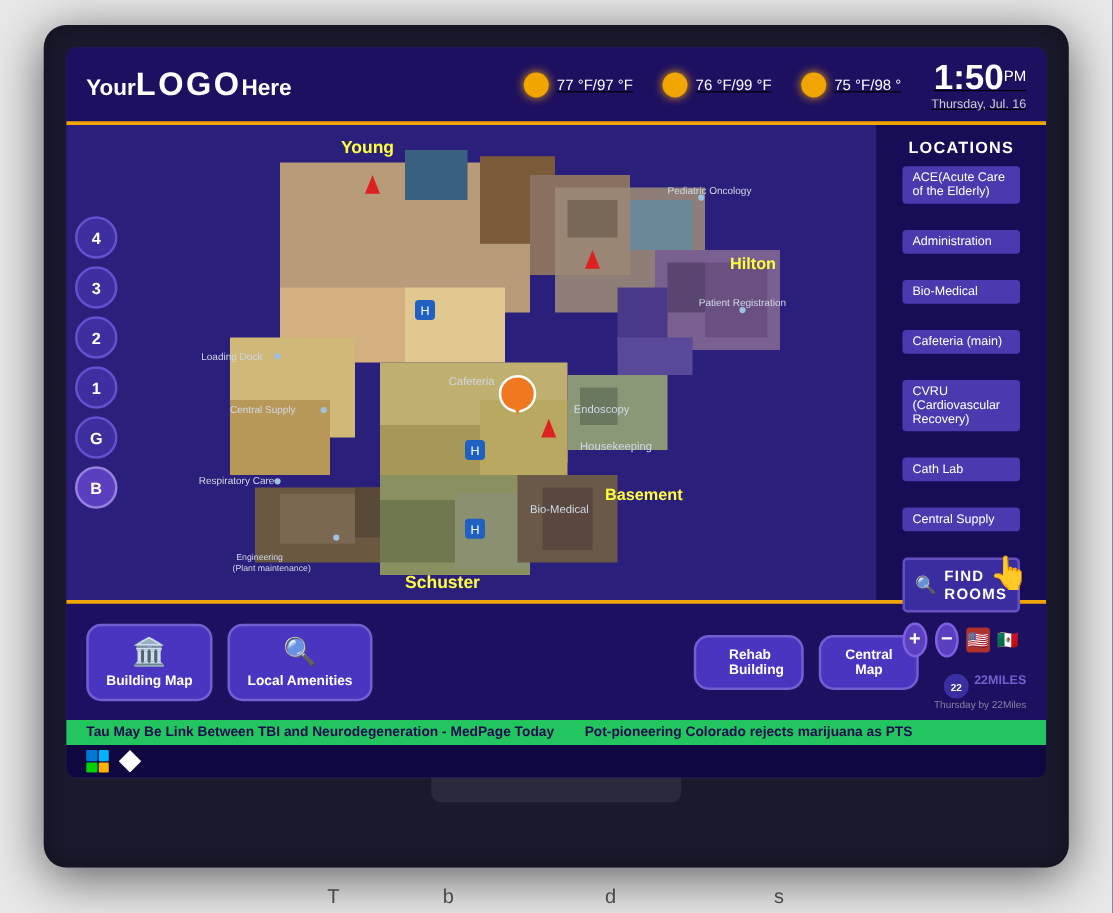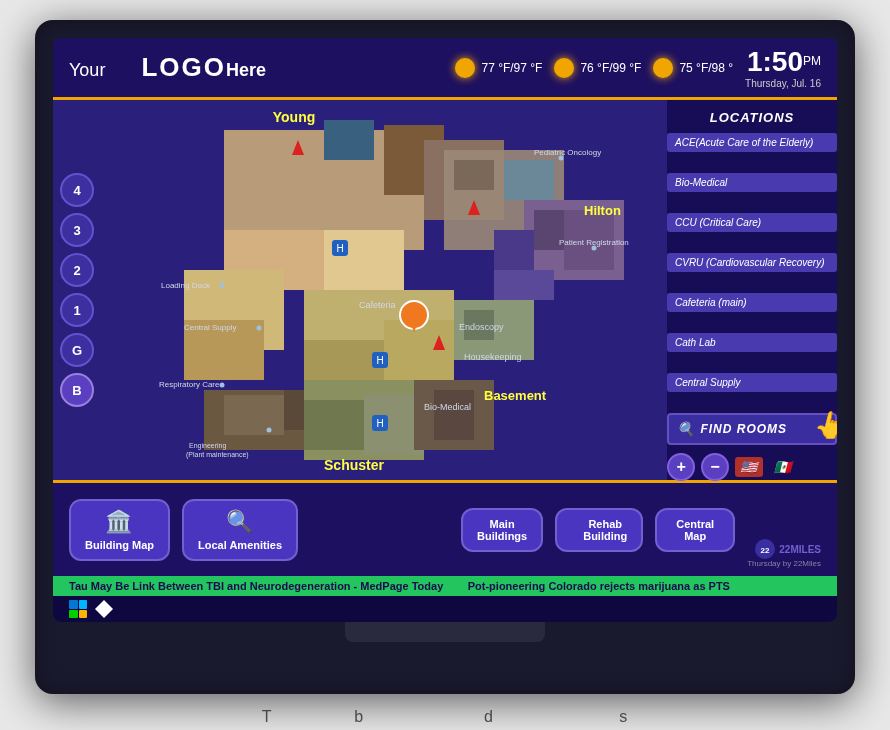--- a/index.html
+++ b/index.html
@@ -43,41 +43,41 @@
 
     .logo-area {
       display: flex;
       align-items: baseline;
       gap: 0;
     }
 
     .logo-your {
       color: white;
       font-size: 18px;
-      font-weight: normal;
+      font-weight: bold;
     }
 
     .logo-logo {
       color: white;
       font-size: 26px;
       font-weight: 900;
       letter-spacing: 2px;
-      margin-left: 36px;
     }
 
     .logo-here {
       color: white;
       font-size: 18px;
       font-weight: bold;
     }
 
     .header-right {
       display: flex;
       align-items: center;
-      gap: 12px;
+      gap: 24px;
+      text-decoration: underline;
     }
 
     .weather-item {
       display: flex;
       align-items: center;
       gap: 6px;
       color: white;
       font-size: 12px;
     }
 
@@ -154,28 +154,27 @@
     .map-area {
       flex: 1;
       margin-left: 48px;
       margin-right: 170px;
       position: relative;
       overflow: hidden;
     }
 
     
     .right-panel {
-      width: 170px;
+      width: 136px;
       background: rgba(20, 10, 80, 0.85);
-      padding: 10px 0;
+      padding: 10px 21px;
       position: absolute;
       right: 0;
       top: 0;
       bottom: 0;
-      font-style: italic;
     }
 
     .locations-title {
       color: white;
       font-size: 13px;
       font-weight: bold;
       letter-spacing: 1px;
       margin-bottom: 8px;
       text-align: center;
     }
@@ -439,24 +438,24 @@
           <text x="355" y="230" fill="#d0d8e8" font-size="9">Endoscopy</text>
           <text x="360" y="260" fill="#d0d8e8" font-size="9">Housekeeping</text>
           <text x="320" y="310" fill="#d0d8e8" font-size="9">Bio-Medical</text>
         </svg>
       </div>
 
       <div class="right-panel">
         <div class="locations-title">LOCATIONS</div>
 
         <div class="location-item">ACE(Acute Care of the Elderly)</div>
+        <div class="location-item">Administration</div>
         <div class="location-item">Bio-Medical</div>
-        <div class="location-item">CCU (Critical Care)</div>
+        <div class="location-item">Cafeteria (main)</div>
         <div class="location-item">CVRU (Cardiovascular Recovery)</div>
-        <div class="location-item">Cafeteria (main)</div>
         <div class="location-item">Cath Lab</div>
         <div class="location-item">Central Supply</div>
 
         <div style="margin-top:10px;">
           <div style="display:flex;align-items:center;gap:6px;background:#3a2da0;border:2px solid #6650c0;border-radius:4px;padding:6px 8px;cursor:pointer;position:relative;">
             <span style="font-size:14px;color:#a090f0;">🔍</span>
             <span style="color:white;font-size:12px;font-weight:bold;letter-spacing:1px;">FIND ROOMS</span>
             <span style="position:absolute;right:-10px;top:-5px;font-size:26px;">👆</span>
           </div>
         </div>
@@ -481,34 +480,30 @@
           <span>Building Map</span>
         </div>
         <div class="nav-btn">
           <span style="font-size:22px;">🔍</span>
           <span>Local Amenities</span>
         </div>
       </div>
 
       <div style="display:flex;align-items:center;gap:12px;">
         <div class="nav-btn">
-          <span style="text-align:center;white-space:pre-line;">Main
-Buildings</span>
-        </div>
-        <div class="nav-btn">
-          <span style="text-align:center;white-space:pre-line;margin-left:12px;">Rehab
+          <span style="white-space:pre-line;margin-left:12px;">Rehab
 Building</span>
         </div>
         <div class="nav-btn">
           <span style="text-align:center;white-space:pre-line;">Central
 Map</span>
         </div>
 
         <div style="display:flex;flex-direction:column;align-items:flex-end;">
-          <div style="display:flex;align-items:center;gap:4px;margin-top:48px;">
+          <div style="display:flex;align-items:flex-start;gap:4px;margin-top:48px;">
             <svg width="20" height="20" viewBox="0 0 20 20">
               <circle cx="10" cy="10" r="10" fill="#3a2fa0"></circle>
               <text x="10" y="14" text-anchor="middle" fill="white" font-size="8" font-weight="bold">22</text>
             </svg>
             <span style="color:#7060d0;font-size:10px;font-weight:bold;">22MILES</span>
           </div>
           <span style="color:#8880a0;font-size:8px;">Thursday by 22Miles</span>
         </div>
       </div>
     </div>

